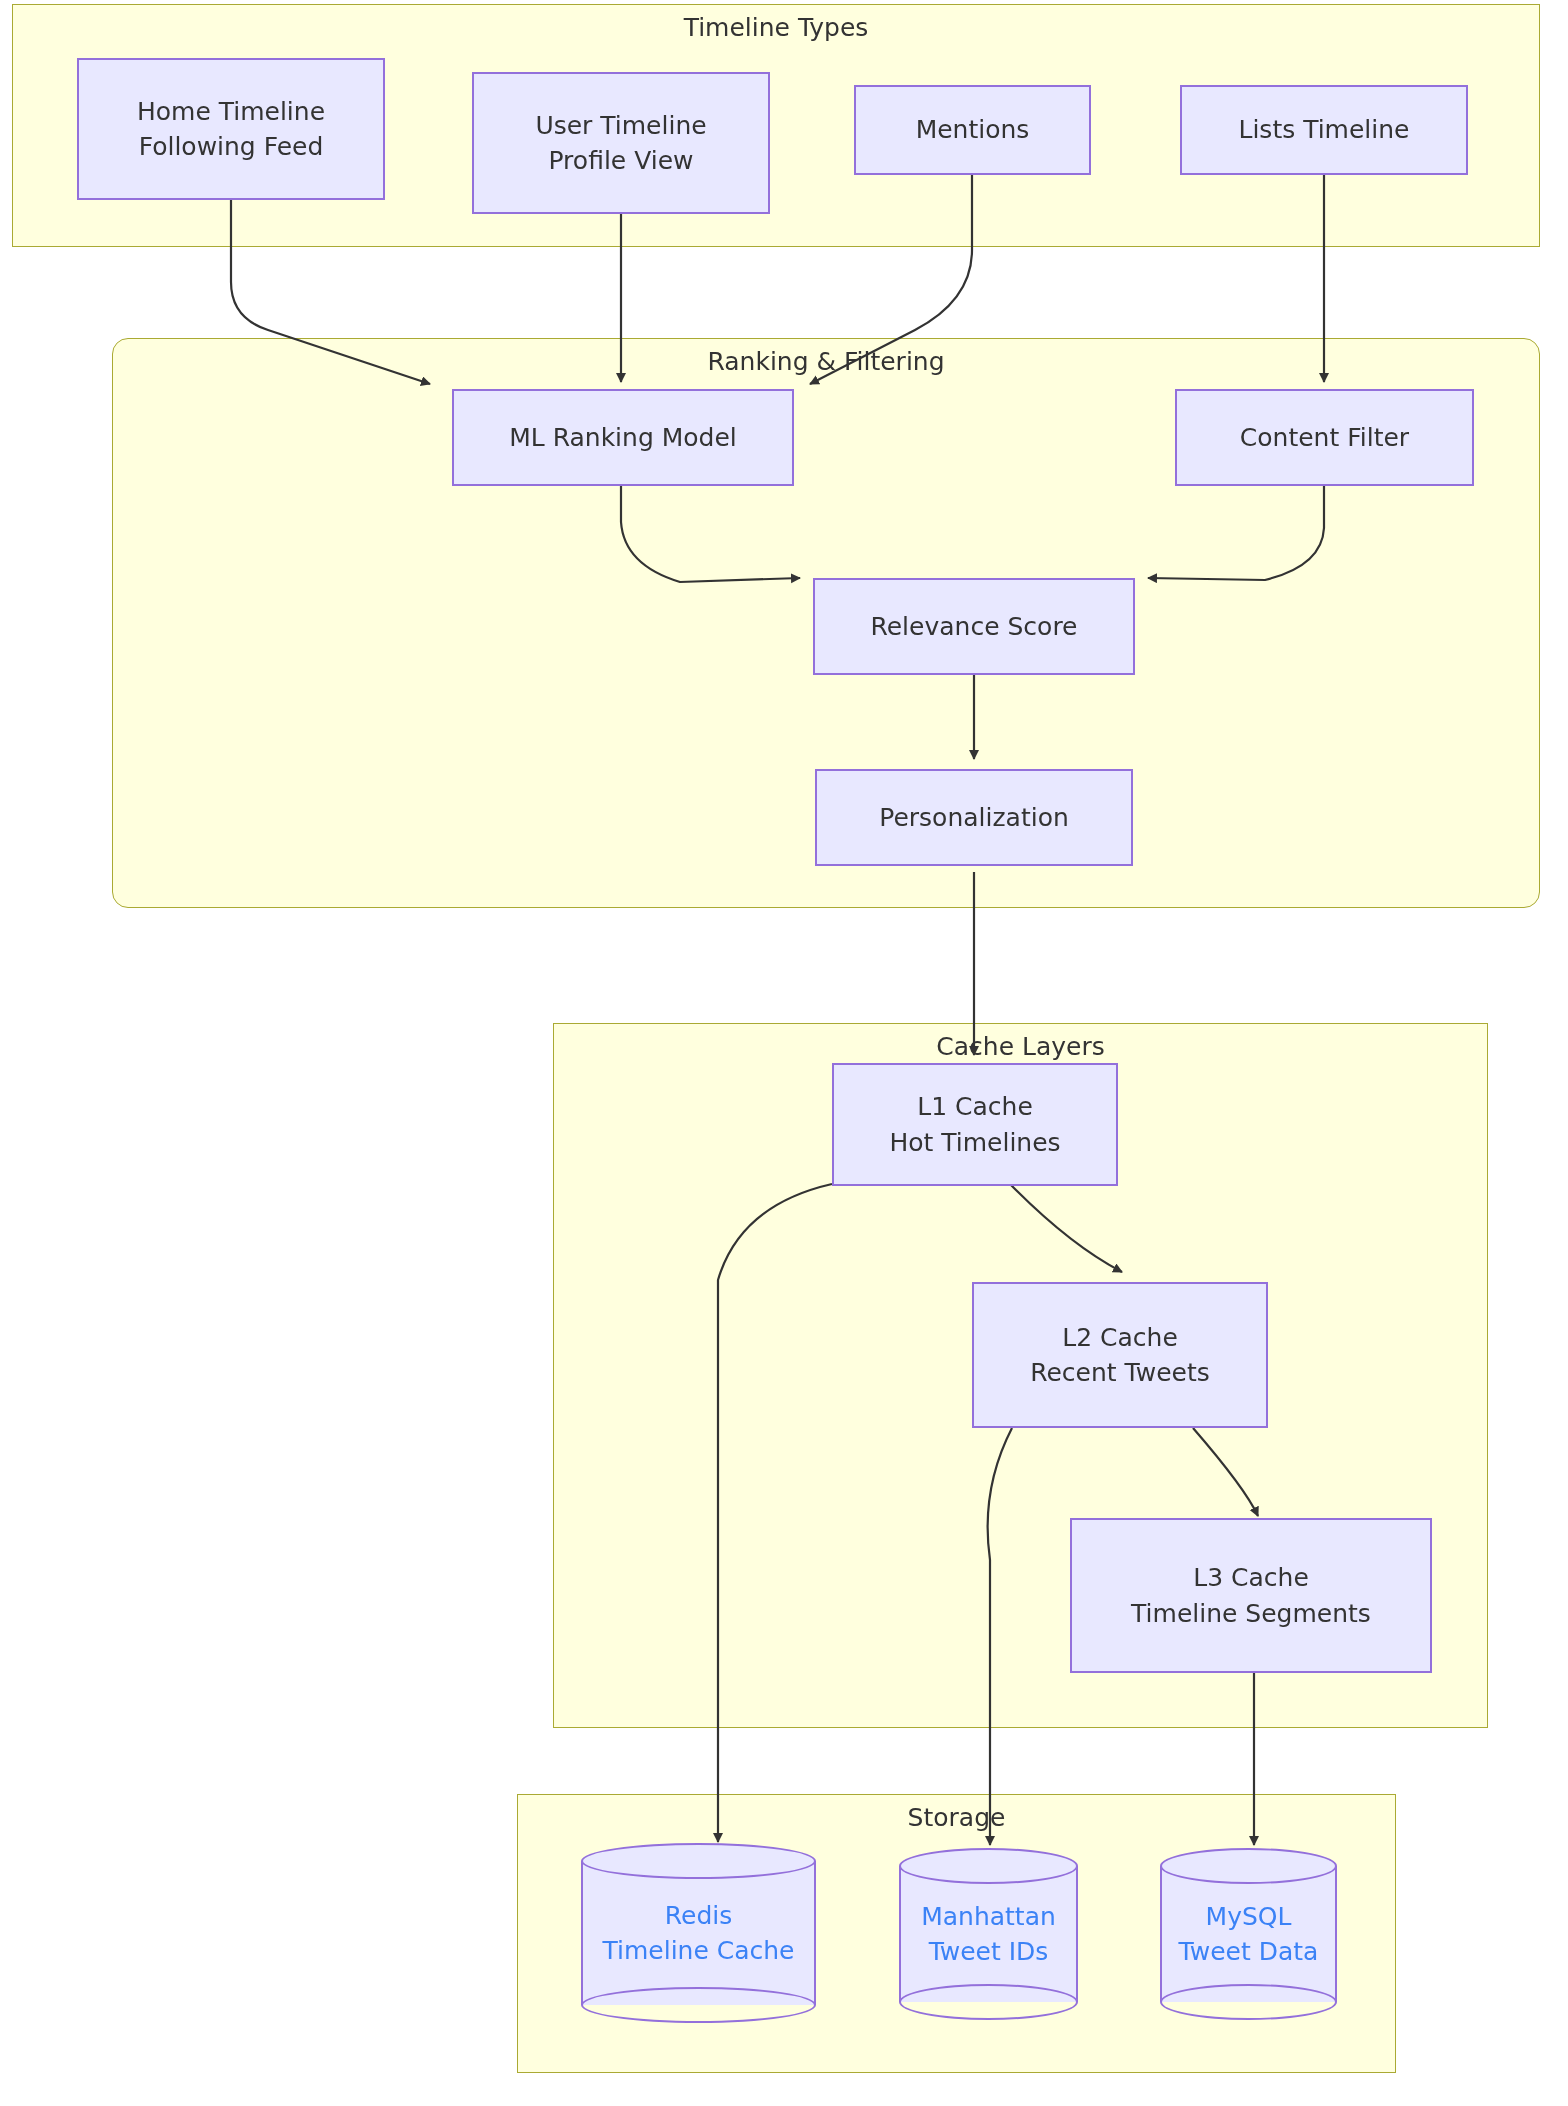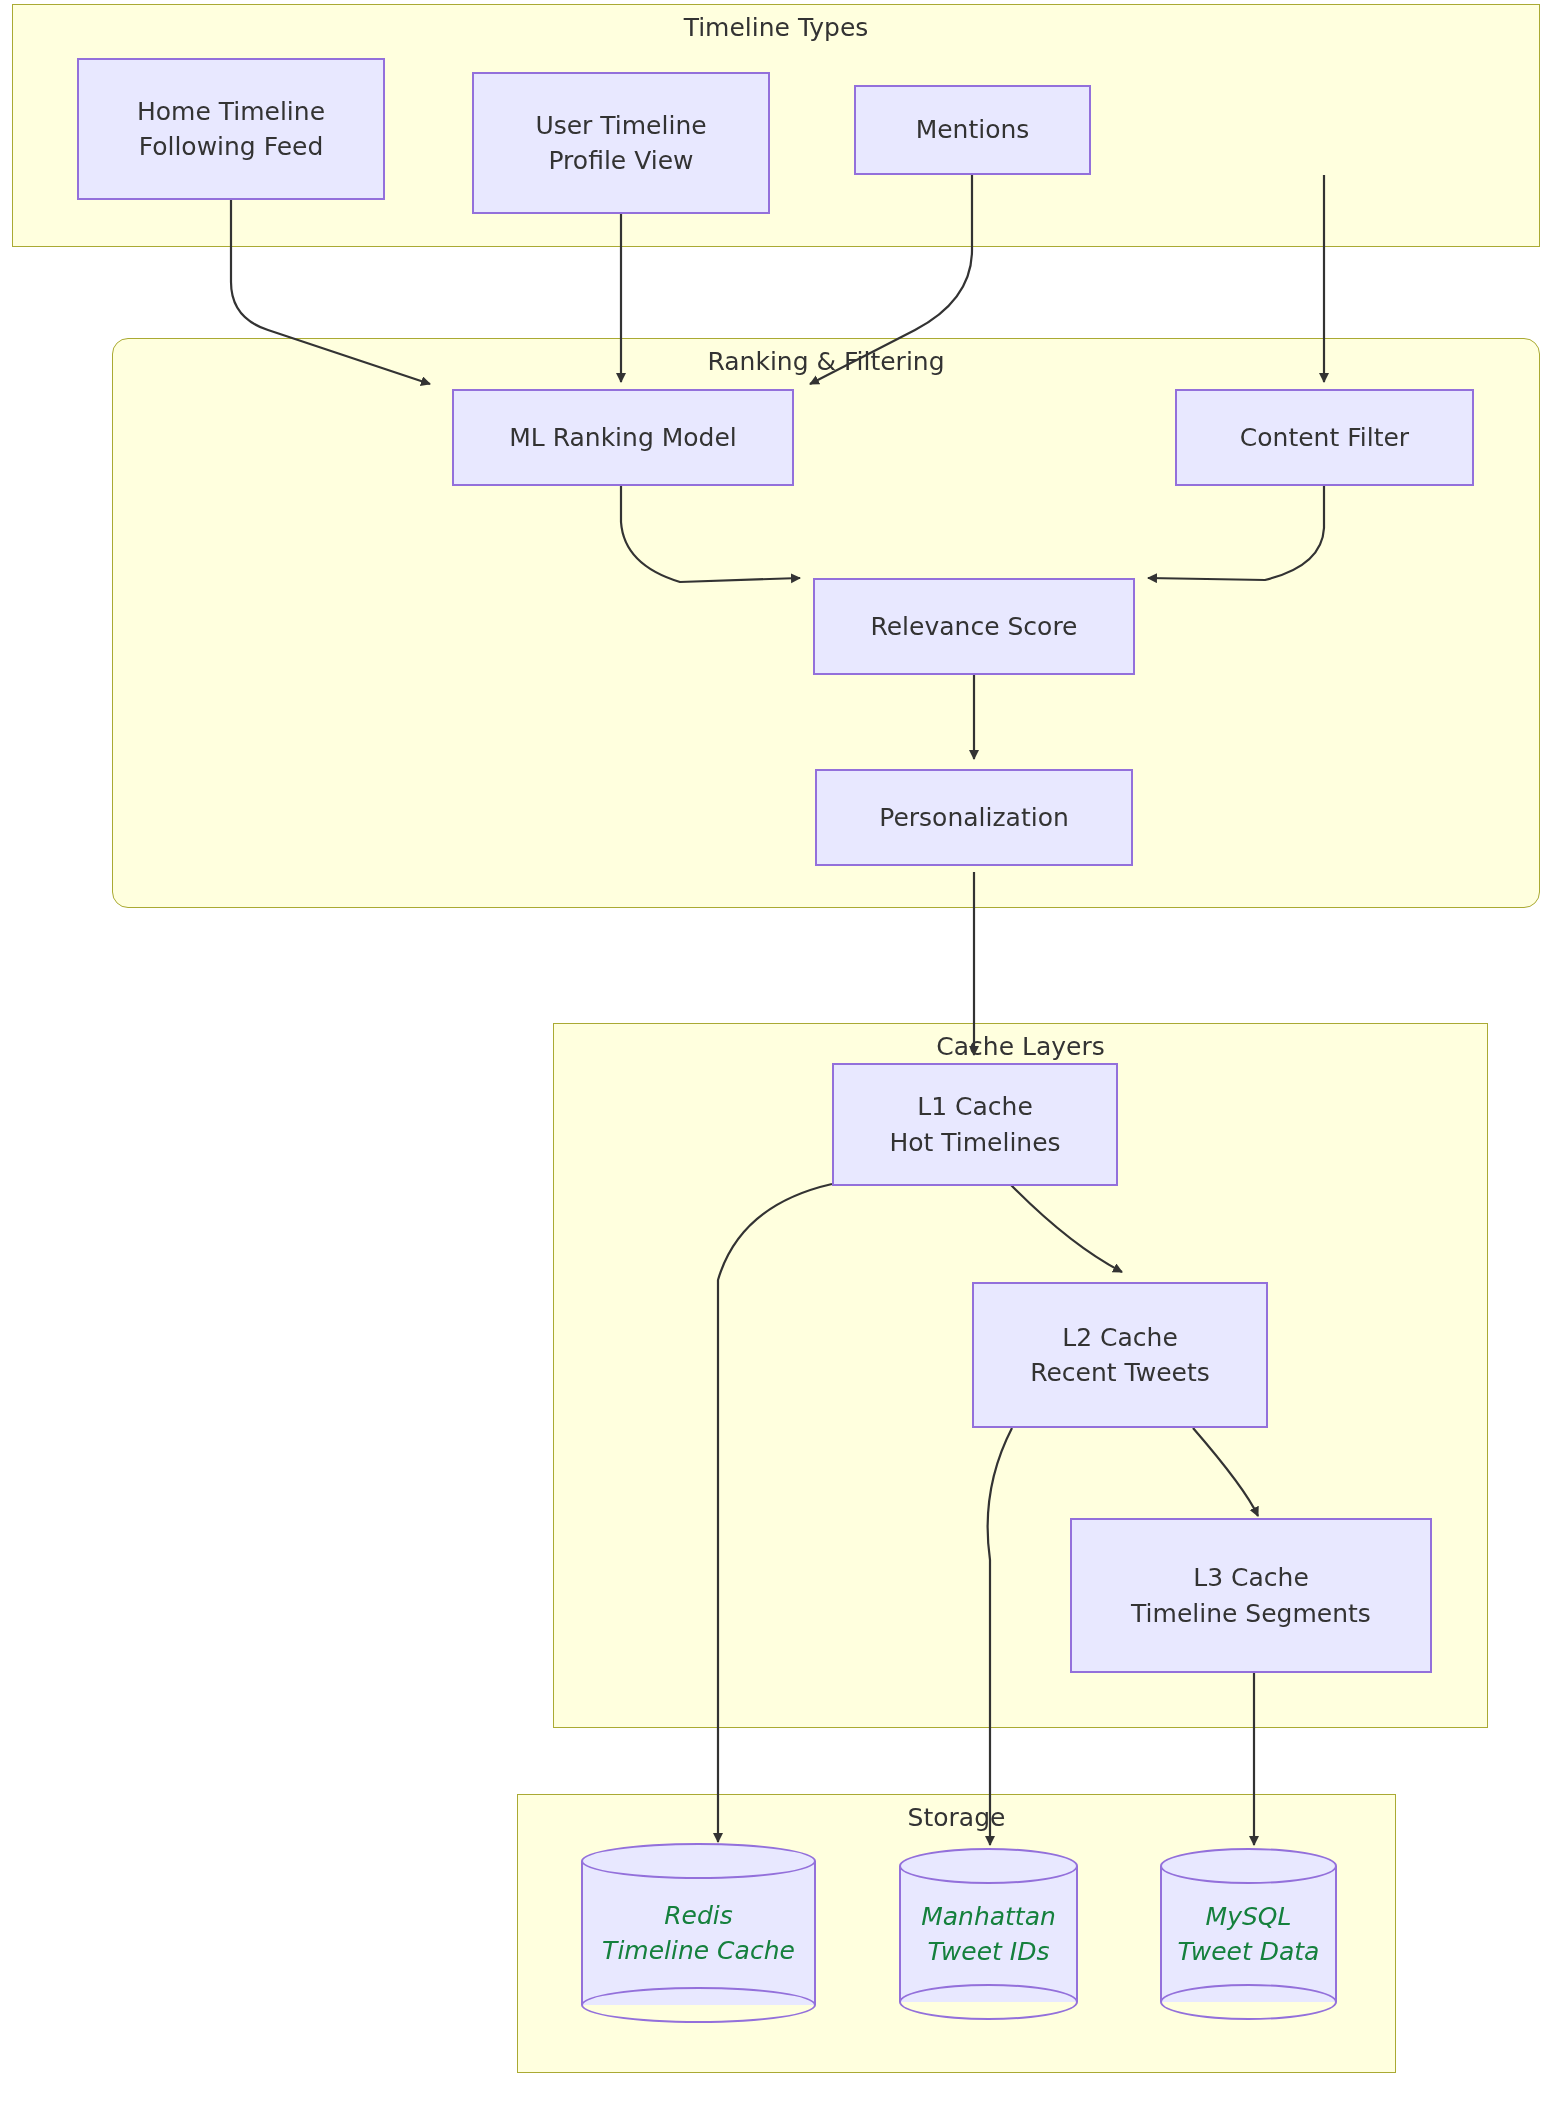--- a/index.html
+++ b/index.html
@@ -84,26 +84,25 @@
   }
   .db .cap-top { top: 0; }
   .db .cap-bottom { bottom: 0; background: transparent; }
   .db .db-label {
     position: absolute;
     left: 0; right: 0; top: 0; bottom: 0;
     display: flex;
     flex-direction: column;
     align-items: center;
     justify-content: center;
-    color: #15803d;
+    color: #3b82f6;
     font-size: 25px;
     line-height: 1.42;
     text-align: center;
     z-index: 3;
-    font-style: italic;
   }
   .db .db-label .ln { display: block; white-space: nowrap; }
 </style>
 </head>
 <body>
 
 <div id="canvas">
 
   <div class="cluster" style="left:12px; top:4px; width:1528px; height:243px;">
     <div class="cluster-label">Timeline Types</div>
@@ -164,20 +163,23 @@
 
   <div class="node" style="left:472px; top:58px; width:298px; height:142px;margin-top:14px;">
     <span class="ln">User Timeline</span>
     <span class="ln">Profile View</span>
   </div>
 
   <div class="node" style="left:854px; top:85px; width:237px; height:90px;">
     <span class="ln">Mentions</span>
   </div>
 
+  <div class="node" style="left:1180px; top:85px; width:288px; height:90px;">
+    <span class="ln">Lists Timeline</span>
+  </div>
 
   <div class="node" style="left:452px; top:389px; width:342px; height:97px;">
     <span class="ln">ML Ranking Model</span>
   </div>
 
   <div class="node" style="left:1175px; top:389px; width:299px; height:97px;">
     <span class="ln">Content Filter</span>
   </div>
 
   <div class="node" style="left:813px; top:578px; width:322px; height:97px;">

